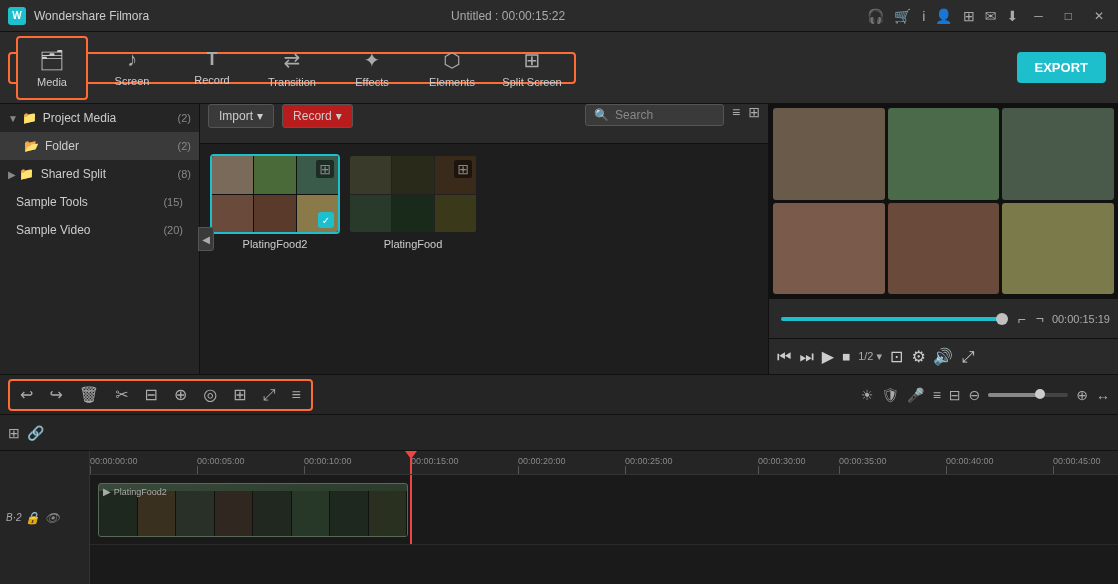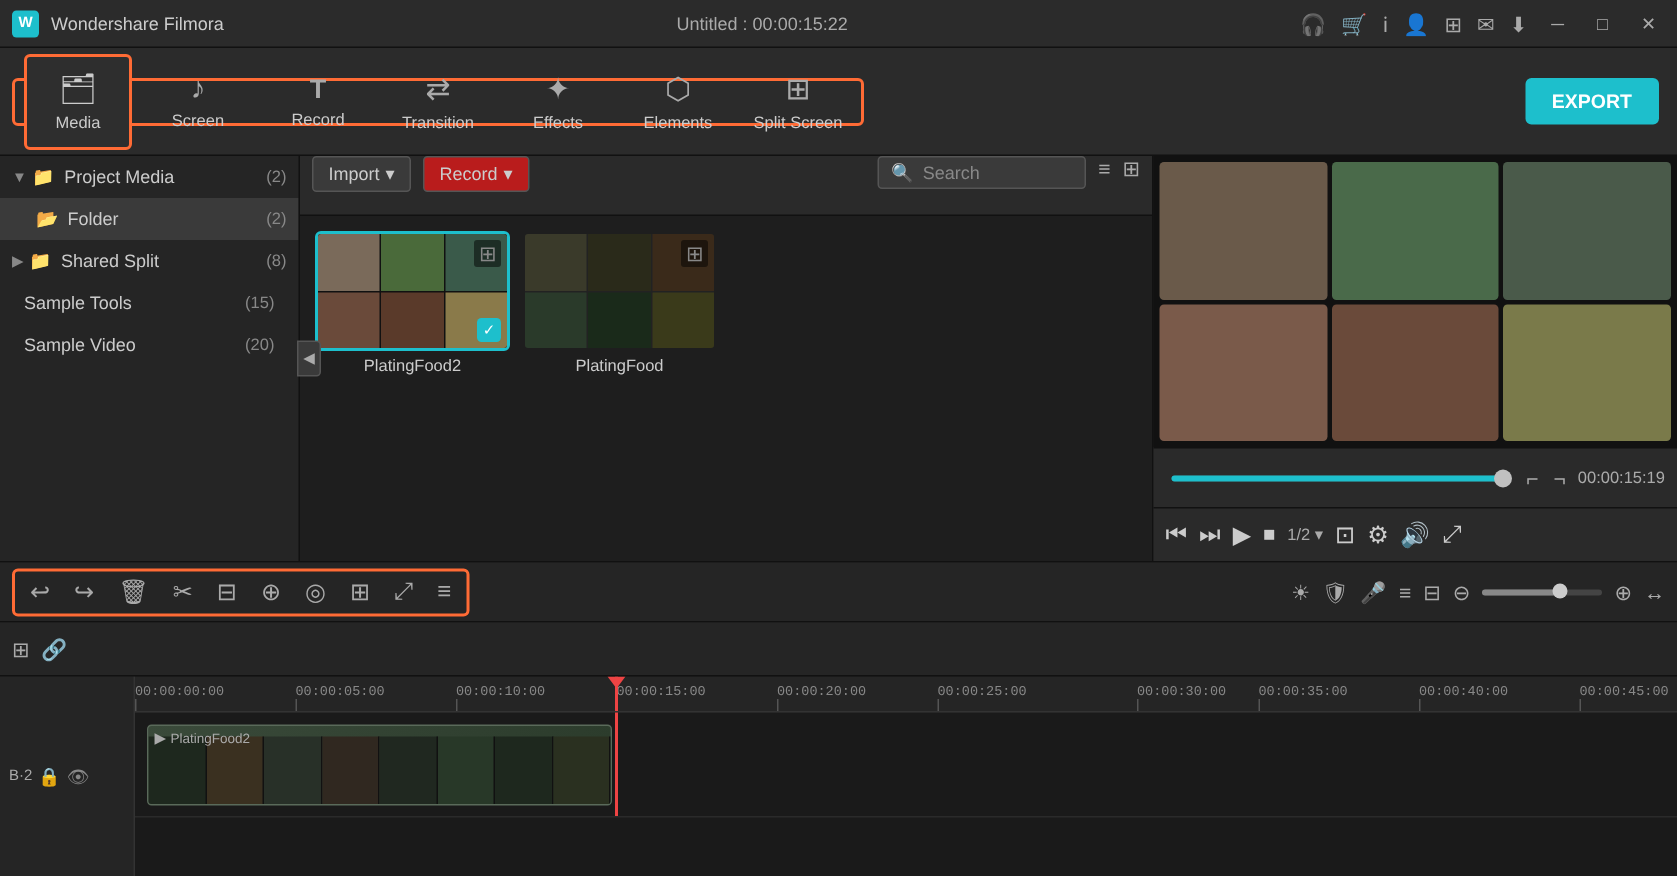--- a/index.html
+++ b/index.html
@@ -442,20 +442,21 @@
     }
     .timeline-track-labels {
       width: 90px;
       background: #252525;
       border-right: 1px solid #333;
       display: flex;
       flex-direction: column;
       justify-content: center;
       padding: 4px;
       gap: 4px;
+      font-style: italic;
     }
     .track-label-row {
       height: 60px;
       display: flex;
       align-items: center;
       gap: 4px;
       padding: 2px;
     }
     .track-icons {
       display: flex;
@@ -483,21 +484,20 @@
       overflow: hidden;
     }
     .ruler-marks {
       position: absolute;
       left: 0;
       top: 0;
       width: 100%;
       height: 100%;
       display: flex;
       align-items: flex-end;
-      font-family: Liberation Mono, monospace;
     }
     .ruler-mark {
       position: absolute;
       bottom: 0;
       display: flex;
       flex-direction: column;
       align-items: flex-start;
     }
     .ruler-label {
       font-size: 9px;

